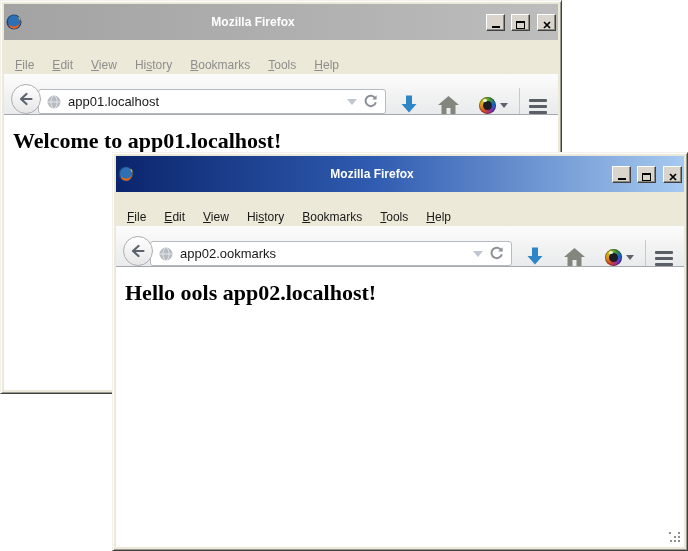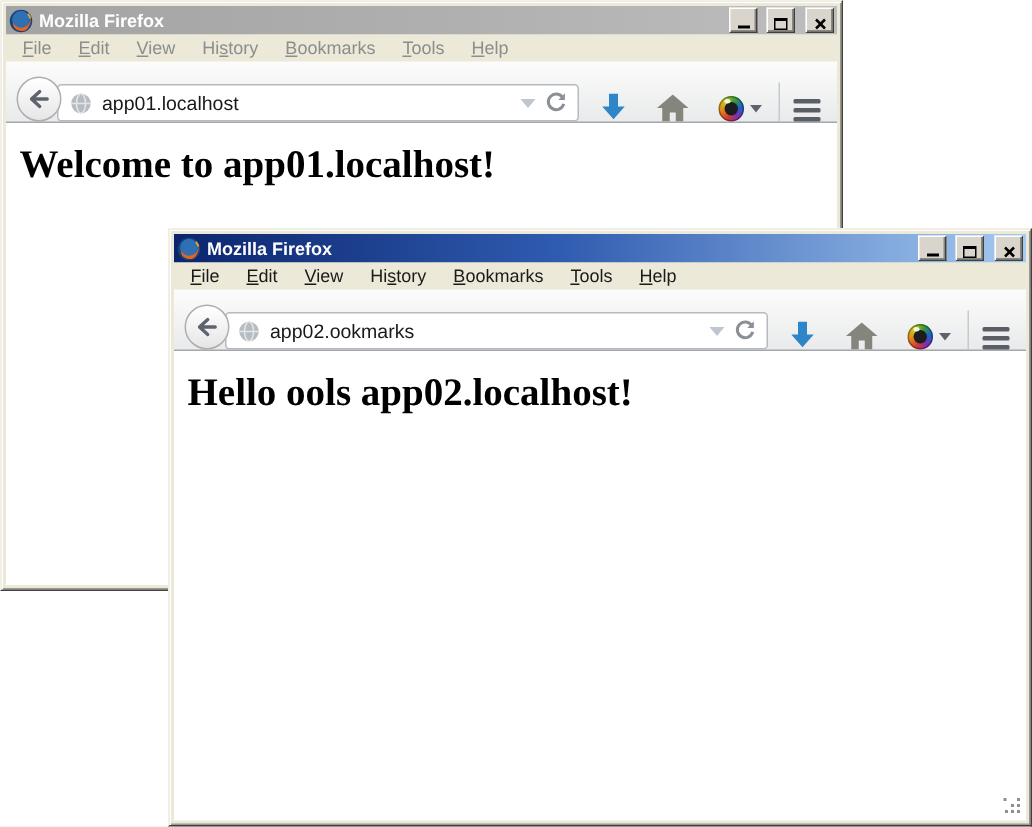--- a/index.html
+++ b/index.html
@@ -16,35 +16,35 @@
     border:1px solid;
     border-color:#f2f0ea #404040 #404040 #f2f0ea;
     box-shadow:inset 1px 1px 0 #ffffff, inset -1px -1px 0 #9a9890;
     padding:3px;
     display:flex;flex-direction:column;
   }
   .win--back{left:0;top:0;width:562px;height:394px;}
   .win--front{left:112px;top:152px;width:576px;height:399px;}
 
   
-  .titlebar{height:19px;flex:none;display:flex;align-items:center;gap:4px;padding:0 2px;}
+  .titlebar{height:36px;flex:none;display:flex;align-items:center;gap:4px;padding:0 2px;text-align:center;}
   .titlebar--active{background:linear-gradient(to right,#0b256d 0%,#2f5bb0 45%,#a6caf0 100%);}
   .titlebar--inactive{background:linear-gradient(to right,#a3a3a3 0%,#b0b0b0 55%,#bdbdbd 100%);}
   .title-text{flex:1;color:#ffffff;font-size:12px;font-weight:bold;white-space:nowrap;overflow:hidden;}
   .ctl{width:17px;height:15px;flex:none;background:#d9d5cc;border:1px solid;
        border-color:#ffffff #404040 #404040 #ffffff;
        box-shadow:inset -1px -1px 0 #8a887f;
        display:flex;align-items:flex-end;justify-content:center;margin-left:2px;cursor:default;}
   .ctl--close{margin-left:3px;}
   .glyph-min{width:8px;height:2px;background:#000;margin-bottom:2px;}
   .glyph-max{width:9px;height:8px;border:1px solid #000;border-top-width:2px;margin-bottom:1px;box-sizing:border-box;}
   .glyph-close{margin-bottom:1px;}
 
   
-  .menubar{height:18px;flex:none;display:flex;align-items:flex-start;background:#ece9d8;
+  .menubar{height:34px;flex:none;display:flex;align-items:flex-end;background:#ece9d8;
            font-size:12px;padding:0 2px;}
   .menu-item{padding:2px 9px;white-space:nowrap;}
   .win--active .menu-item{color:#1a1a1a;}
   .win--inactive .menu-item{color:#8d8d8d;}
 
   
   .toolbar{height:40px;flex:none;display:flex;align-items:flex-end;
            background:linear-gradient(#fcfcfc,#e9eaeb);
            border-bottom:1px solid #a4a8ae;padding:0 7px;}
   .back-btn{width:28px;height:28px;border-radius:50%;flex:none;
@@ -70,21 +70,21 @@
       border-radius:50%;background:rgba(255,255,255,.85);z-index:1;}
   .caret-down{width:0;height:0;border-left:4px solid transparent;border-right:4px solid transparent;
       border-top:5px solid #5d636b;}
   .tb-sep{width:1px;height:26px;background:#c6c9ce;margin:0 9px;flex:none;}
   .hamburger{display:flex;flex-direction:column;gap:3px;margin-right:4px;}
   .hamburger i{display:block;width:18px;height:3px;background:#5a5f66;border-radius:1px;}
 
   
   .content{flex:1;background:#ffffff;position:relative;overflow:hidden;}
   .content h1{margin:13px 0 0 9px;font-family:"Liberation Serif",serif;
-              font-weight:bold;font-size:26px;color:#000;white-space:nowrap;}
+              font-weight:bold;font-size:22px;color:#000;white-space:nowrap;}
 
   
   .grip{position:absolute;right:2px;bottom:2px;width:13px;height:13px;}
   .grip::after{content:"";position:absolute;left:0;top:0;width:2px;height:2px;background:#ffffff;
      box-shadow:10px 1px 0 #fff, 6px 5px 0 #fff, 10px 5px 0 #fff, 2px 9px 0 #fff, 6px 9px 0 #fff, 10px 9px 0 #fff;}
   .grip::before{content:"";position:absolute;left:0;top:0;width:2px;height:2px;background:#8f9089;
      box-shadow:9px 0 0 #8f9089, 5px 4px 0 #8f9089, 9px 4px 0 #8f9089, 1px 8px 0 #8f9089, 5px 8px 0 #8f9089, 9px 8px 0 #8f9089;z-index:1;}
   svg{display:block;}
 </style>
 </head>

